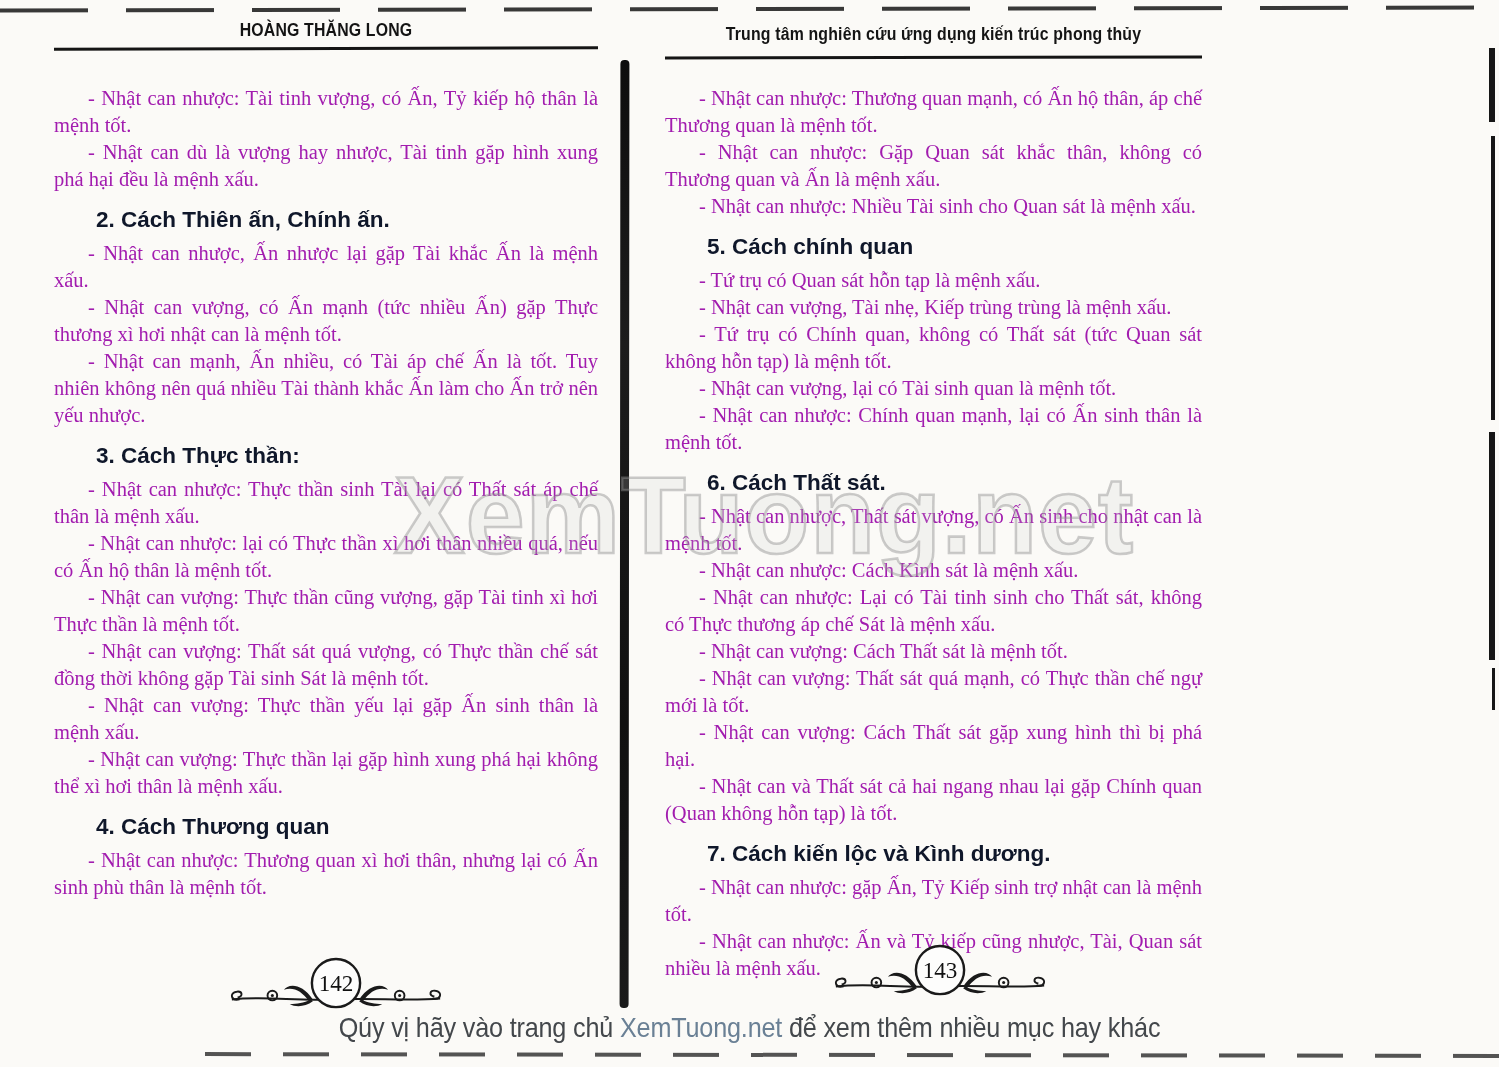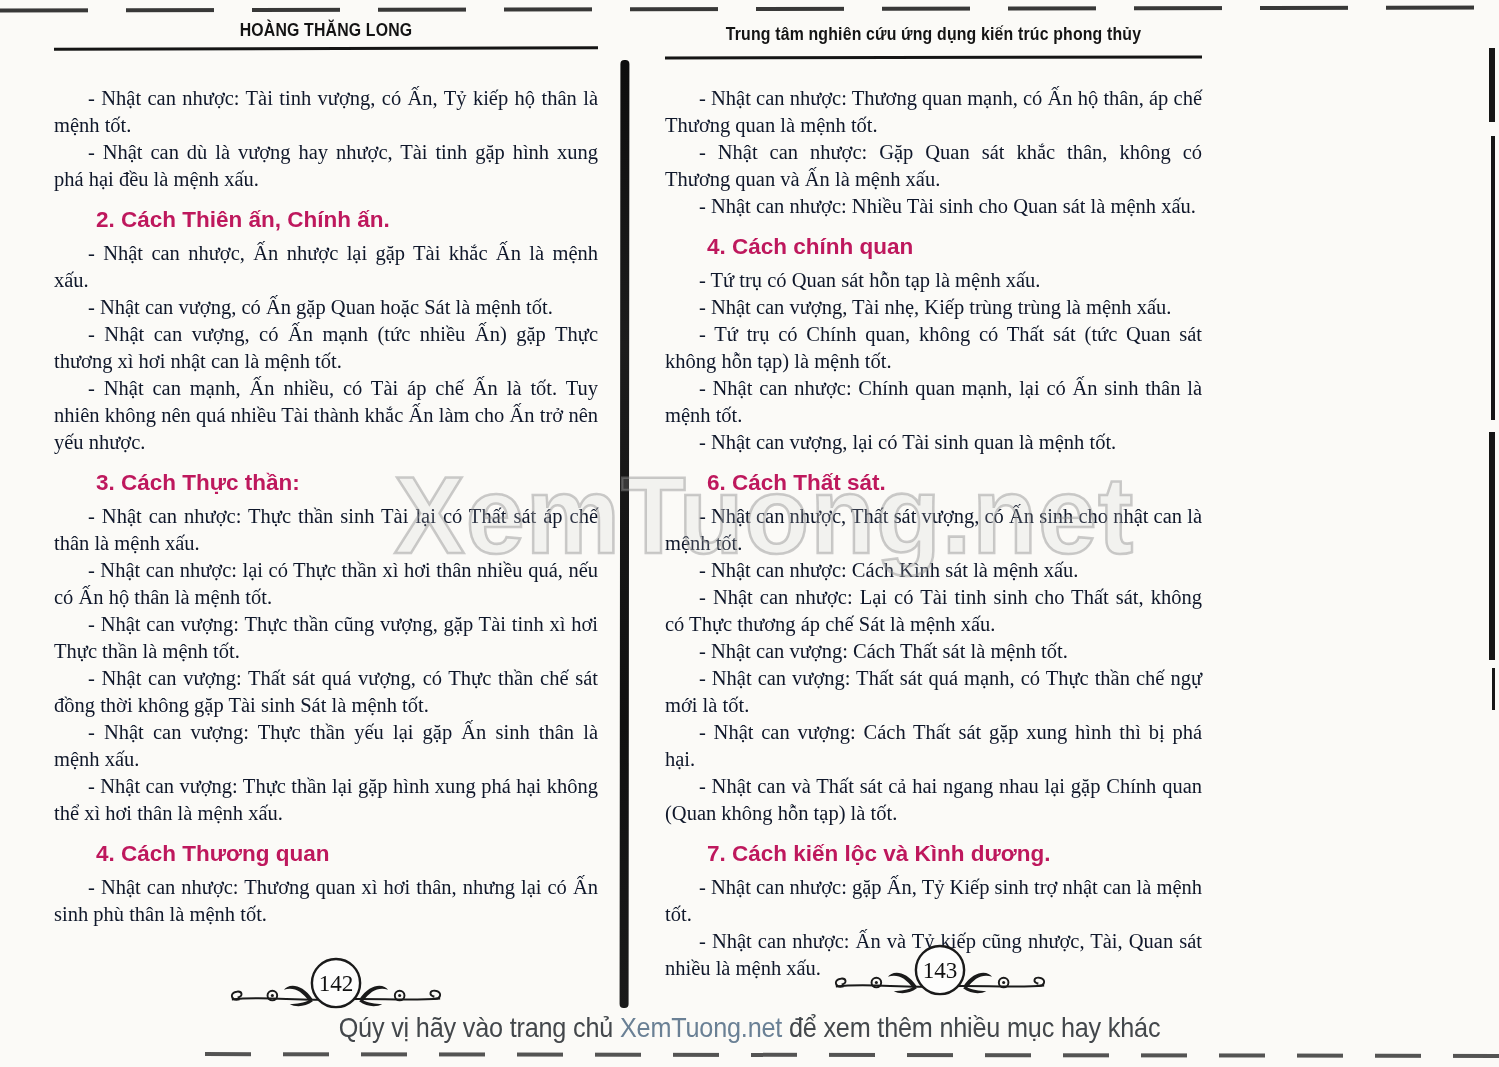--- a/index.html
+++ b/index.html
@@ -38,28 +38,28 @@
     position:absolute;top:20px;left:0;width:100%;text-align:center;
     font-family:"Liberation Sans",sans-serif;font-weight:bold;font-size:18px;
     color:#141414;letter-spacing:.2px;transform:scaleX(.88);transform-origin:center;
     white-space:nowrap;
   }
   .page.right .page-header{top:24px;}
   .header-rule{position:absolute;left:0;width:100%;height:2.5px;background:#151515;}
   .page.left .header-rule{top:47px;transform:rotate(-0.15deg);}
   .page.right .header-rule{top:56px;transform:rotate(-0.1deg);}
   .page-body{position:absolute;top:85px;left:0;width:100%;}
-  .page-body p{margin:0;color:#0f172a;}
+  .page-body p{margin:0;color:#a21caf;}
   .page-body p.para{
     font-size:20.5px;line-height:27px;text-indent:34px;text-align:justify;
   }
   .page-body p.heading{
     font-family:"Liberation Sans",sans-serif;font-weight:bold;
     font-size:22.5px;line-height:27px;margin:13px 0 7px 0;text-indent:42px;
-    color:#be185d;
+    color:#0f172a;
   }
   
   .ornament{position:absolute;z-index:2;}
   .page.left .ornament{left:174px;top:956px;width:216px;height:56px;}
   .page.right .ornament{left:163px;top:944px;width:224px;height:54px;}
   .ornament text{font-family:"Liberation Serif",serif;}
 
   
   .watermark{
     position:absolute;left:394px;top:452px;z-index:6;white-space:nowrap;
@@ -91,21 +91,20 @@
 
 <div class="page left">
   <div class="page-header">HOÀNG THĂNG LONG</div>
   <div class="header-rule"></div>
   <div class="page-body">
 
   <p class="para">- Nhật can nhược: Tài tinh vượng, có Ấn, Tỷ kiếp hộ thân là mệnh tốt.</p>
       <p class="para">- Nhật can dù là vượng hay nhược, Tài tinh gặp hình xung phá hại đều là mệnh xấu.</p>
       <p class="heading">2. Cách Thiên ấn, Chính ấn.</p>
       <p class="para">- Nhật can nhược, Ấn nhược lại gặp Tài khắc Ấn là mệnh xấu.</p>
-      <p class="para">- Nhật can vượng, có Ấn gặp Quan hoặc Sát là mệnh tốt.</p>
       <p class="para">- Nhật can vượng, có Ấn mạnh (tức nhiều Ấn) gặp Thực thương xì hơi nhật can là mệnh tốt.</p>
       <p class="para">- Nhật can mạnh, Ấn nhiều, có Tài áp chế Ấn là tốt. Tuy nhiên không nên quá nhiều Tài thành khắc Ấn làm cho Ấn trở nên yếu nhược.</p>
       <p class="heading">3. Cách Thực thần:</p>
       <p class="para">- Nhật can nhược: Thực thần sinh Tài lại có Thất sát áp chế thân là mệnh xấu.</p>
       <p class="para">- Nhật can nhược: lại có Thực thần xì hơi thân nhiều quá, nếu có Ấn hộ thân là mệnh tốt.</p>
       <p class="para">- Nhật can vượng: Thực thần cũng vượng, gặp Tài tinh xì hơi Thực thần là mệnh tốt.</p>
       <p class="para">- Nhật can vượng: Thất sát quá vượng, có Thực thần chế sát đồng thời không gặp Tài sinh Sát là mệnh tốt.</p>
       <p class="para">- Nhật can vượng: Thực thần yếu lại gặp Ấn sinh thân là mệnh xấu.</p>
       <p class="para">- Nhật can vượng: Thực thần lại gặp hình xung phá hại không thể xì hơi thân là mệnh xấu.</p>
       <p class="heading">4. Cách Thương quan</p>
@@ -133,26 +132,26 @@
 </div>
 
 <div class="page right">
   <div class="page-header">Trung tâm nghiên cứu ứng dụng kiến trúc phong thủy</div>
   <div class="header-rule"></div>
   <div class="page-body">
 
   <p class="para">- Nhật can nhược: Thương quan mạnh, có Ấn hộ thân, áp chế Thương quan là mệnh tốt.</p>
       <p class="para">- Nhật can nhược: Gặp Quan sát khắc thân, không có Thương quan và Ấn là mệnh xấu.</p>
       <p class="para">- Nhật can nhược: Nhiều Tài sinh cho Quan sát là mệnh xấu.</p>
-      <p class="heading">4. Cách chính quan</p>
+      <p class="heading">5. Cách chính quan</p>
       <p class="para">- Tứ trụ có Quan sát hỗn tạp là mệnh xấu.</p>
       <p class="para">- Nhật can vượng, Tài nhẹ, Kiếp trùng trùng là mệnh xấu.</p>
       <p class="para">- Tứ trụ có Chính quan, không có Thất sát (tức Quan sát không hỗn tạp) là mệnh tốt.</p>
+      <p class="para">- Nhật can vượng, lại có Tài sinh quan là mệnh tốt.</p>
       <p class="para">- Nhật can nhược: Chính quan mạnh, lại có Ấn sinh thân là mệnh tốt.</p>
-      <p class="para">- Nhật can vượng, lại có Tài sinh quan là mệnh tốt.</p>
       <p class="heading">6. Cách Thất sát.</p>
       <p class="para">- Nhật can nhược, Thất sát vượng, có Ấn sinh cho nhật can là mệnh tốt.</p>
       <p class="para">- Nhật can nhược: Cách Kình sát là mệnh xấu.</p>
       <p class="para">- Nhật can nhược: Lại có Tài tinh sinh cho Thất sát, không có Thực thương áp chế Sát là mệnh xấu.</p>
       <p class="para">- Nhật can vượng: Cách Thất sát là mệnh tốt.</p>
       <p class="para">- Nhật can vượng: Thất sát quá mạnh, có Thực thần chế ngự mới là tốt.</p>
       <p class="para">- Nhật can vượng: Cách Thất sát gặp xung hình thì bị phá hại.</p>
       <p class="para">- Nhật can và Thất sát cả hai ngang nhau lại gặp Chính quan (Quan không hỗn tạp) là tốt.</p>
       <p class="heading">7. Cách kiến lộc và Kình dương.</p>
       <p class="para">- Nhật can nhược: gặp Ấn, Tỷ Kiếp sinh trợ nhật can là mệnh tốt.</p>

